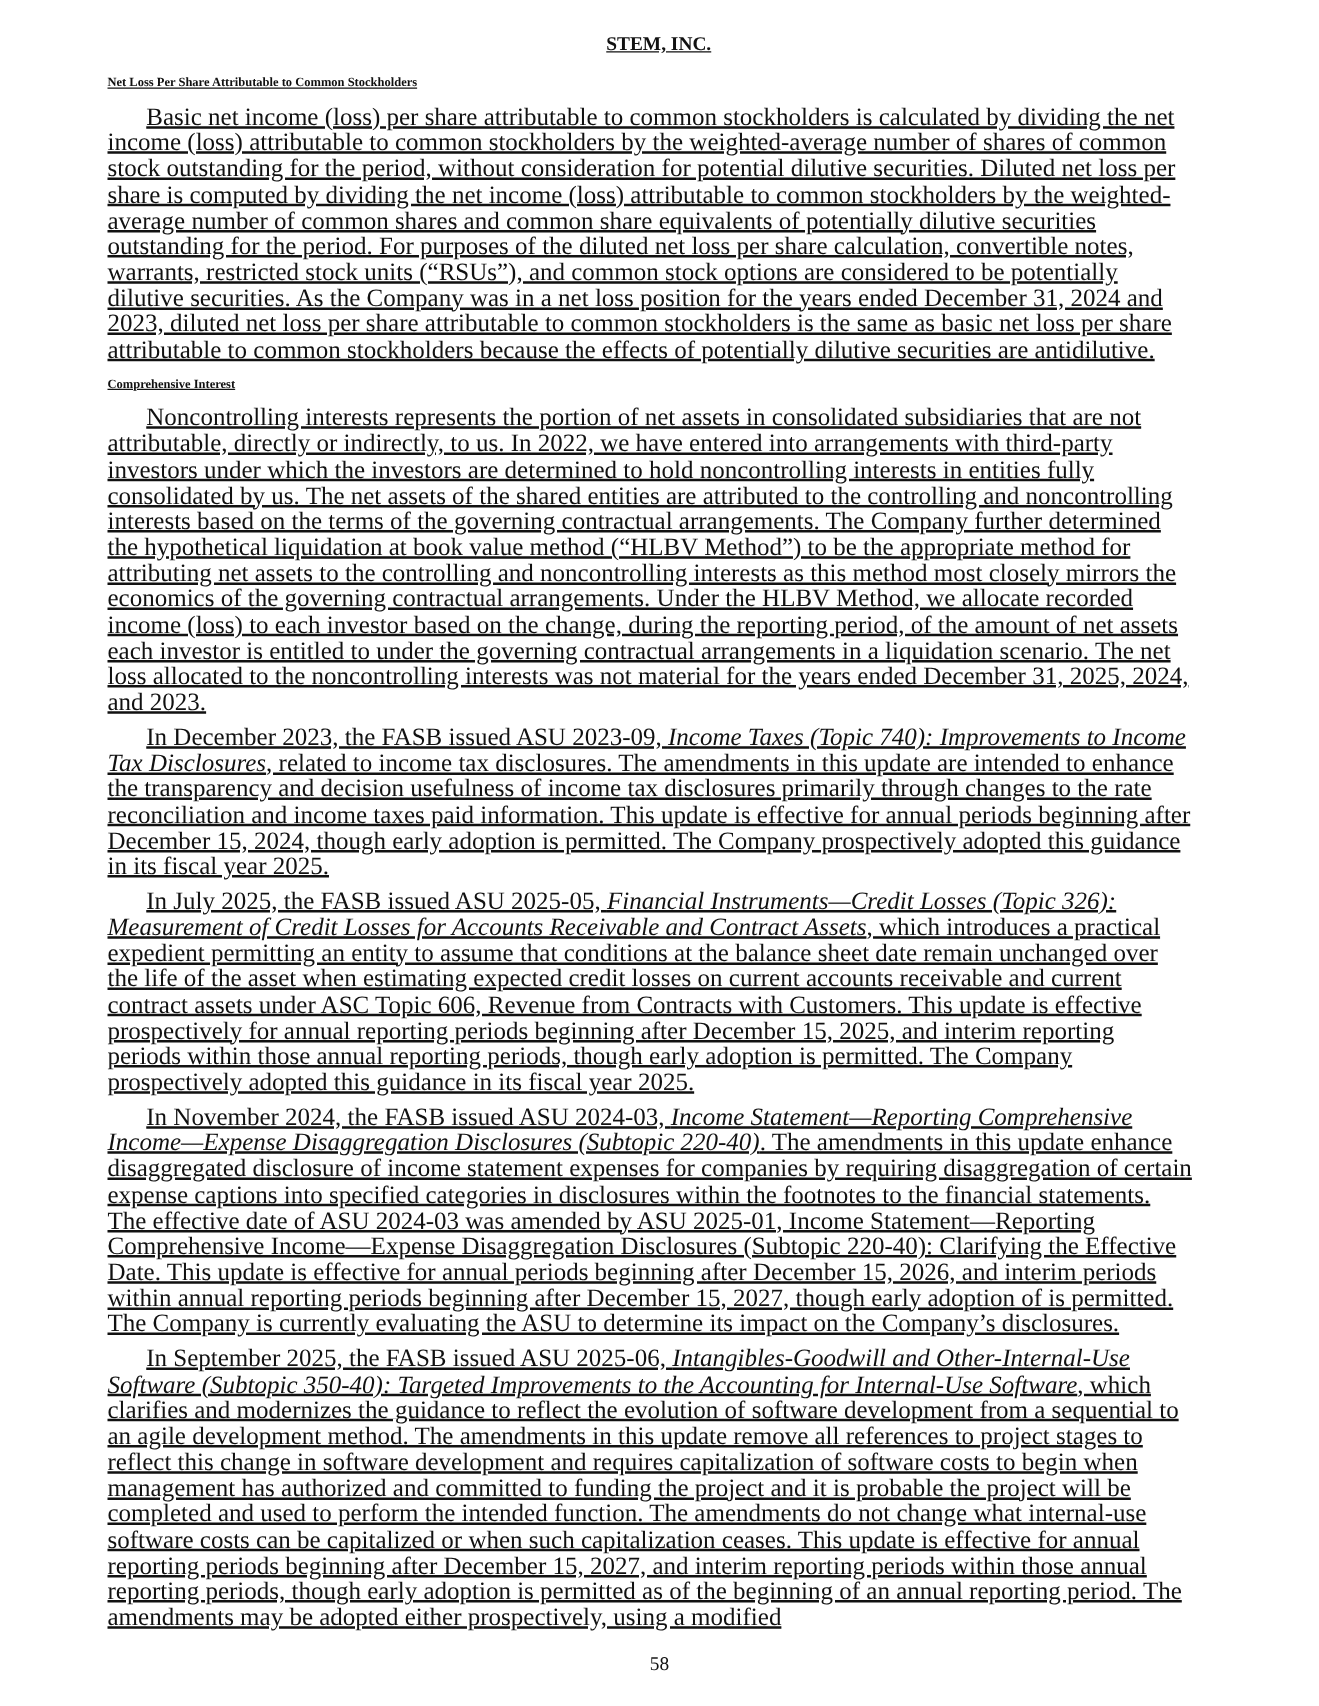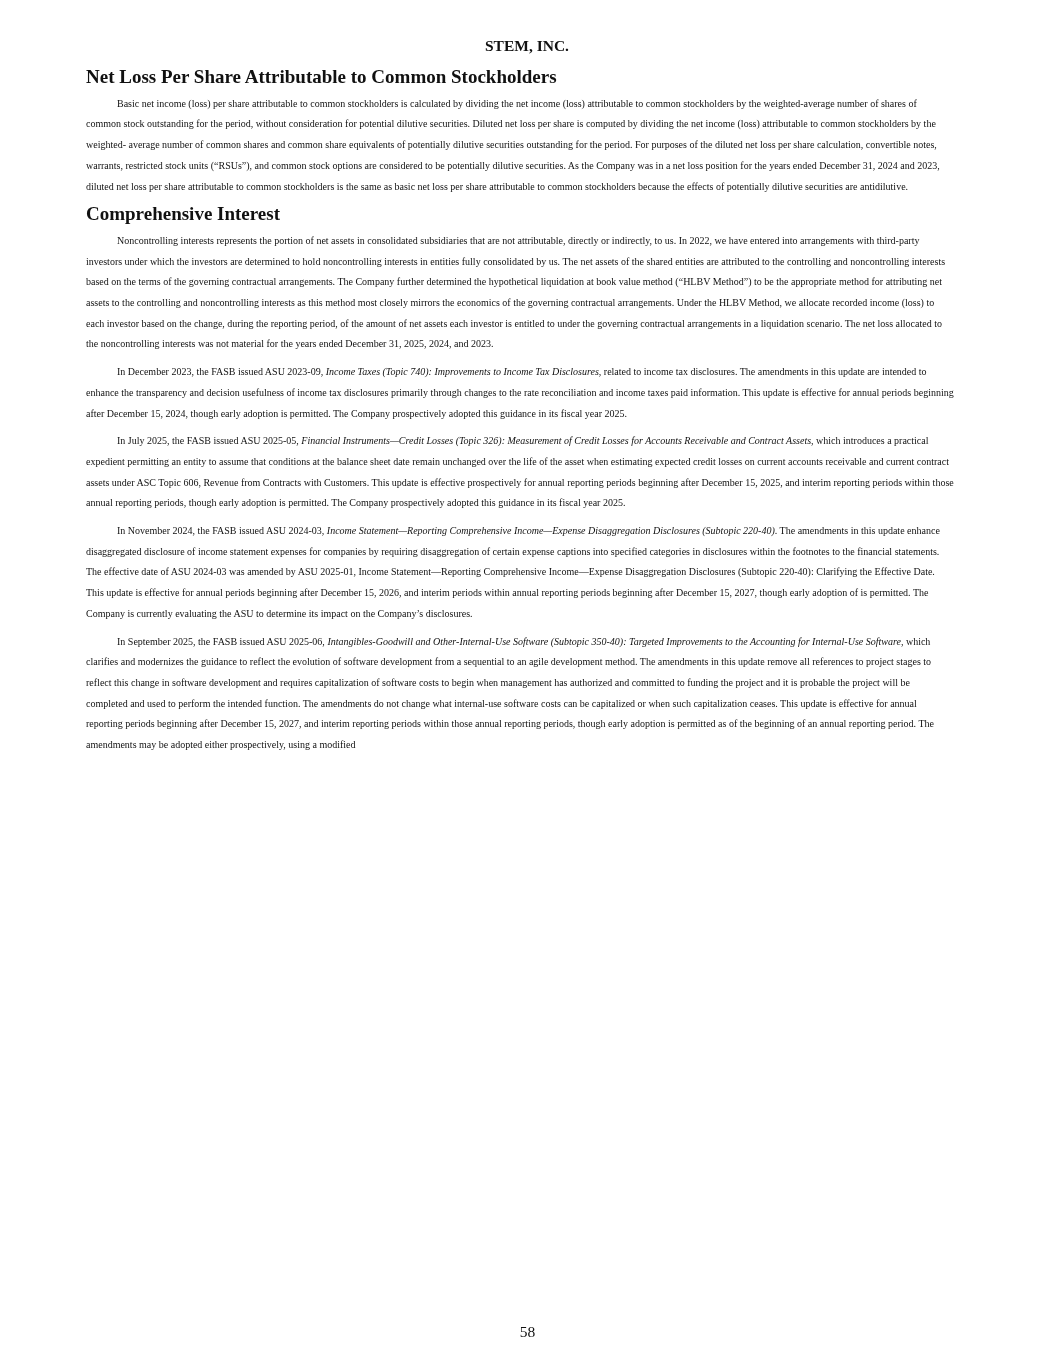--- a/index.html
+++ b/index.html
@@ -11,45 +11,46 @@
       width: 1055px;
       height: 1365px;
       position: relative;
       overflow: hidden;
       font-family: "Liberation Serif", "DejaVu Serif", serif;
       color: #111111;
     }
     .page {
       position: absolute;
       left: 86px;
-      top: 36px;
+      top: 26px;
       width: 882px;
+      text-decoration: underline;
     }
     .company {
       text-align: center;
       font-weight: bold;
       font-size: 15.5px;
       line-height: 20px;
       margin: 0 0 11px 0;
     }
     .doc-title {
       text-align: center;
       font-weight: bold;
       font-size: 15.5px;
       line-height: 20px;
       margin: 0 0 25px 0;
     }
     .section-heading {
       font-weight: bold;
-      font-size: 19px;
+      font-size: 10px;
       line-height: 20.7px;
       margin: 0 0 6px 0;
     }
     .para {
-      font-size: 10px;
+      font-size: 20px;
       line-height: 20.7px;
       text-indent: 31px;
       margin: 0 14px 7px 0;
       text-align: left;
     }
     .para em {
       font-style: italic;
     }
     .page-number {
       position: absolute;

